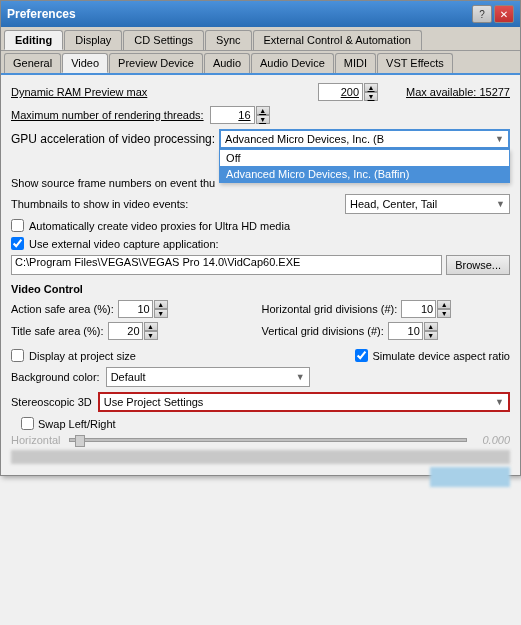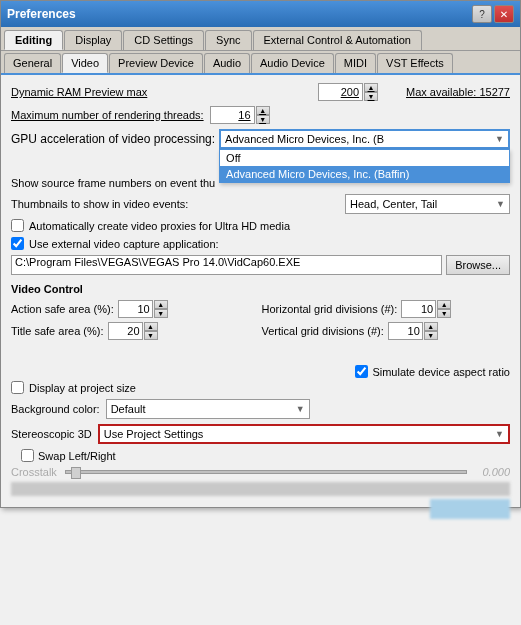--- a/index.html
+++ b/index.html
@@ -508,21 +508,21 @@
             <div class="spin-buttons">
               <div class="spin-btn">▲</div>
               <div class="spin-btn">▼</div>
             </div>
           </div>
         </div>
       </div>
     </div>
 
     <div style="display:flex; align-items:center; margin-bottom:5px;">
-      <div class="checkbox-row" style="margin-bottom:0;margin-top:32px;">
+      <div class="checkbox-row" style="margin-bottom:0;">
         <input type="checkbox" style="">
         <span>Display at project size</span>
       </div>
       <div class="spacer"></div>
       <div class="simulate-row">
         <input type="checkbox" checked="" style="margin-right: 4px;">
         <span>Simulate device aspect ratio</span>
       </div>
     </div>
 
@@ -541,21 +541,21 @@
         <span class="dropdown-arrow">▼</span>
       </div>
     </div>
 
     <div class="swap-row">
       <input type="checkbox" style="margin-right: 4px;">
       <span>Swap Left/Right</span>
     </div>
 
     <div class="crosstalk-row">
-      <span class="form-label" style="color:#aaa;">Crosstalk</span>
+      <span class="form-label" style="color:#aaa;">Horizontal</span>
       <div class="slider-container">
         <div class="slider">
           <div class="slider-thumb"></div>
         </div>
       </div>
       <span style="color:#aaa; min-width:35px; text-align:right;font-style:italic;">0.000</span>
     </div>
 
     <div style="margin-top:4px;">
       <div class="blurred-row" style="background:#c8c8c8; height:14px; margin-bottom:3px; filter:blur(1.5px);"></div>

